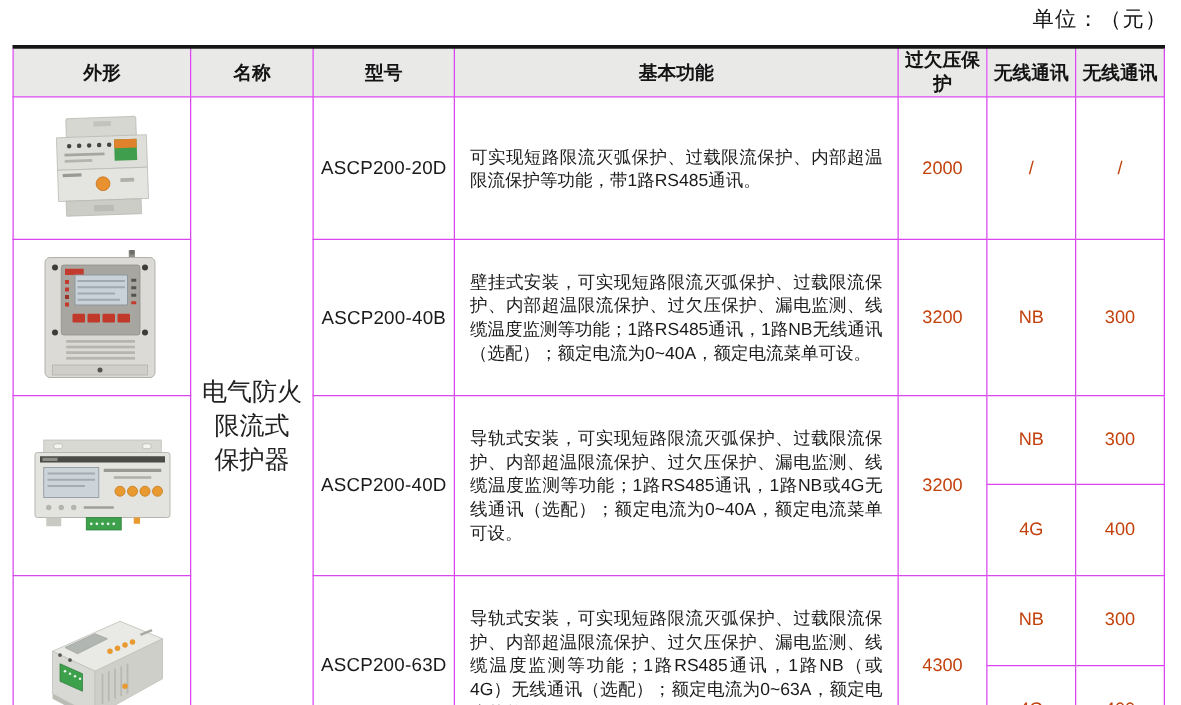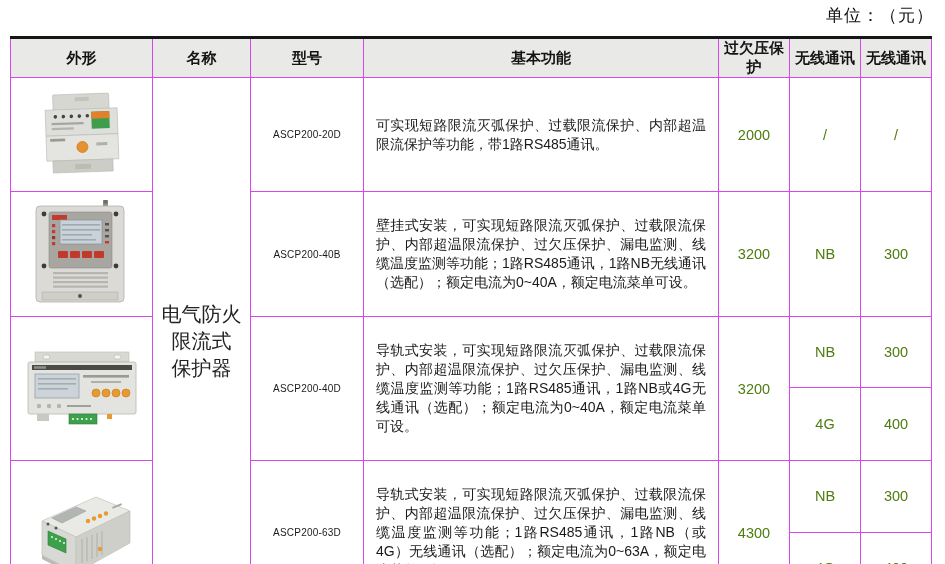--- a/index.html
+++ b/index.html
@@ -23,26 +23,26 @@
   }
   .price-table thead th{
     background:#e9e9e8;font-size:15px;font-weight:600;height:34px;color:#141414;
   }
   tr.row-a{height:114px;}
   tr.row-b{height:116px;}
   tr.row-half1{height:56px;}
   tr.row-half2{height:57px;}
   td.img-cell{background:#ffffff;}
   td.name-cell{font-size:20px;line-height:27px;color:#222;}
-  td.model-cell{font-size:10px;letter-spacing:0.2px;color:#1a1a1a;margin-top:36px;}
+  td.model-cell{font-size:15px;letter-spacing:0.2px;color:#1a1a1a;margin-top:36px;}
   td.func-cell{
     text-align:justify;text-justify:inter-ideograph;
     font-size:14px;line-height:19px;padding:24px 12px;color:#1a1a1a;
   }
-  td.price-cell,td.opt-cell,td.mod-cell{font-size:14.5px;color:#4d7c0f;margin-top:44px;}
+  td.price-cell,td.opt-cell,td.mod-cell{font-size:14.5px;color:#c2410c;margin-top:44px;}
   svg{display:block;margin:0 auto;}
 </style>
 </head>
 <body>
 
 <div class="unit-label">单位：（元）</div>
 
 <table class="price-table">
   <colgroup>
     <col style="width:142px">

